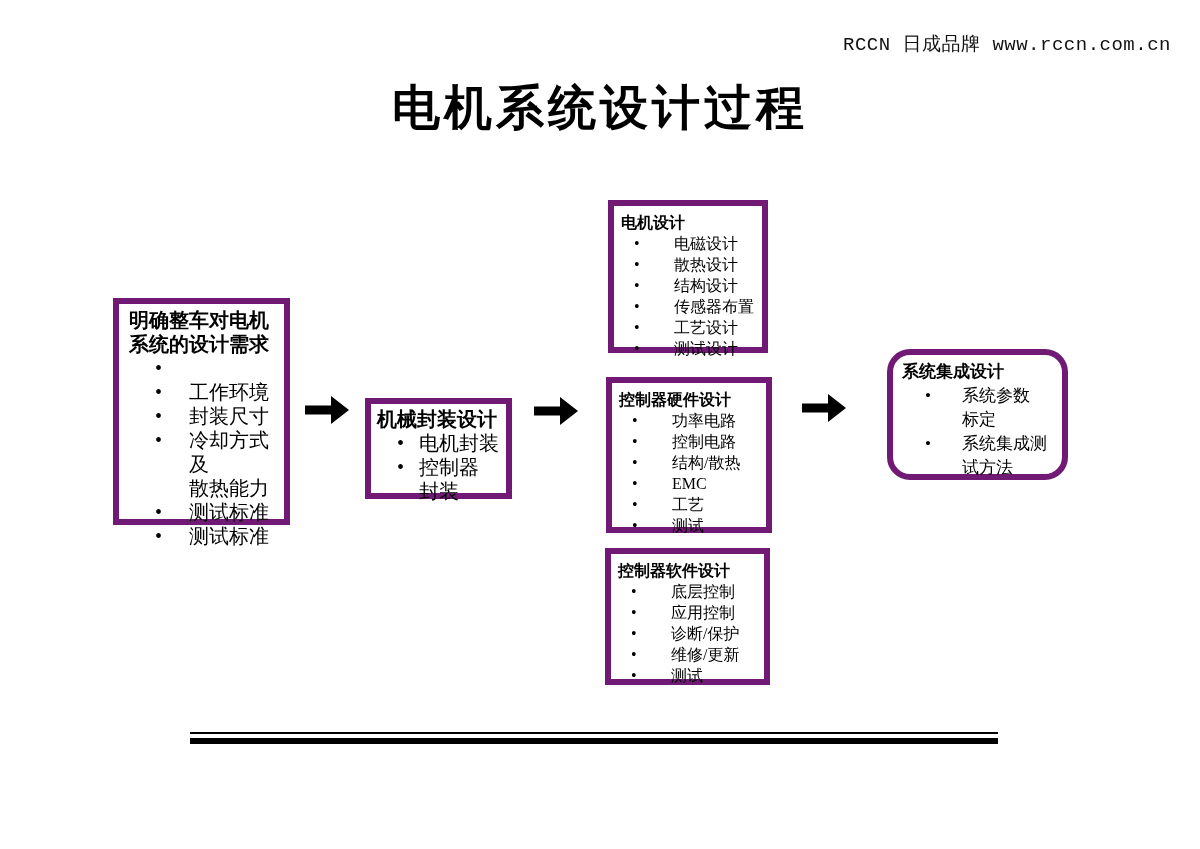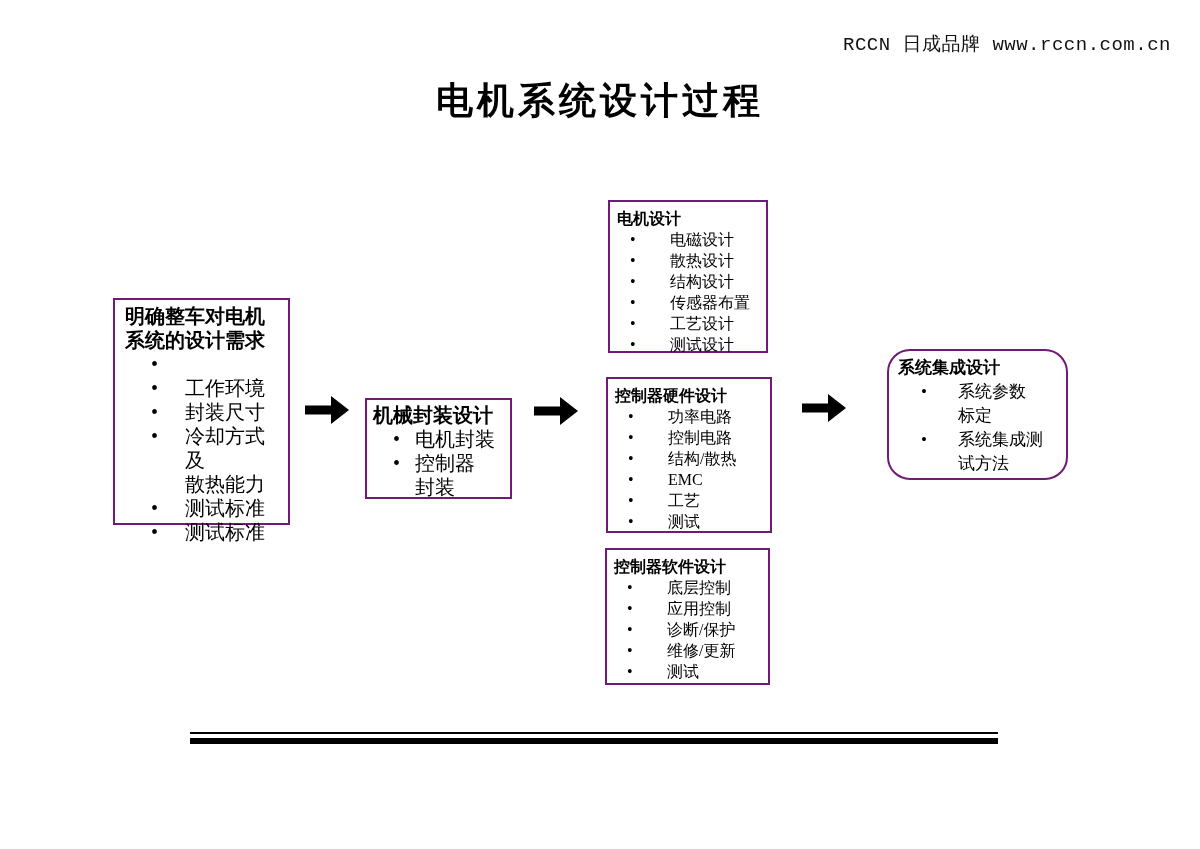--- a/index.html
+++ b/index.html
@@ -23,28 +23,28 @@
     white-space: nowrap;
     color: #111111;
   }
   .main-title {
     position: absolute;
     top: 76px;
     left: 50%;
     transform: translateX(-50%);
     font-family: "Liberation Sans", sans-serif;
     font-weight: bold;
-    font-size: 37px;
+    font-size: 48px;
     letter-spacing: 4px;
     white-space: nowrap;
     color: #000000;
   }
   .box {
     position: absolute;
-    border: 2px solid #701a75;
+    border: 6px solid #701a75;
     background: #ffffff;
   }
   .box-title {
     font-family: "Liberation Sans", sans-serif;
     font-weight: bold;
     white-space: pre-line;
   }
   .items { list-style: none; }
   .items li { display: flex; align-items: flex-start; }
   .bullet { flex: 0 0 auto; }

